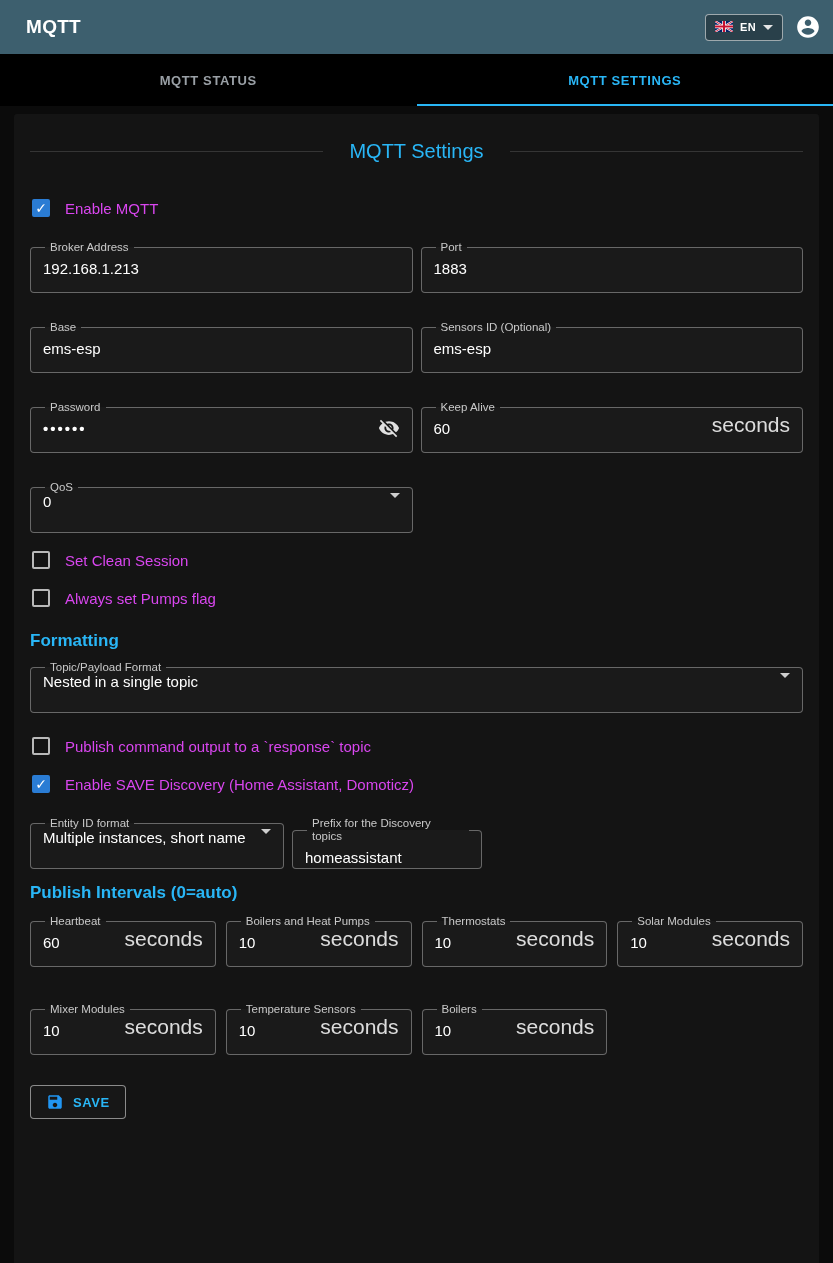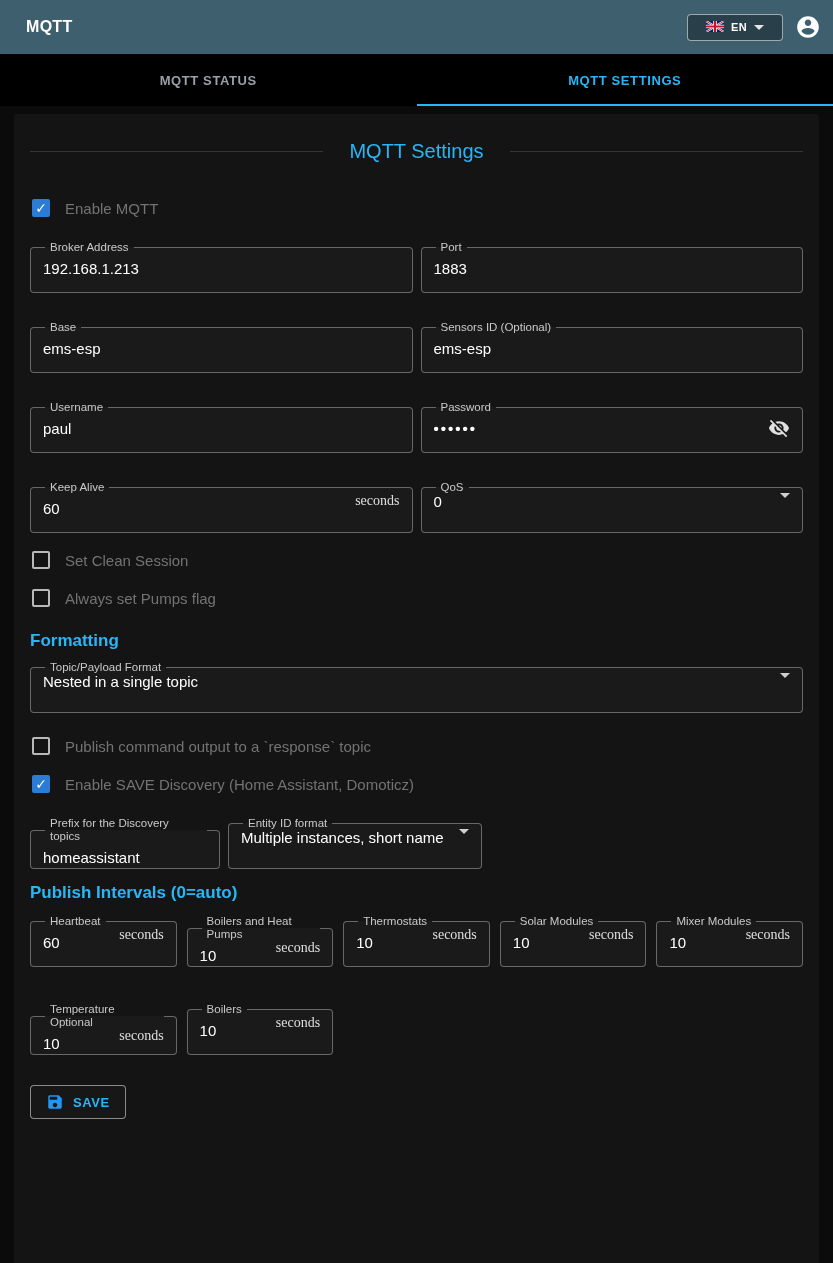--- a/index.html
+++ b/index.html
@@ -10,27 +10,27 @@
     font-family:"Liberation Sans","DejaVu Sans",sans-serif;
     color:#fff;
   }
 
   
   .appbar {
     height:54px; background:#3d5f6e;
     display:flex; align-items:center; justify-content:space-between;
     padding:0 12px 0 26px;
   }
-  .appbar-title { font-size:16px; font-weight:bold; letter-spacing:.3px; }
+  .appbar-title { font-size:19px; font-weight:bold; letter-spacing:.3px; }
   .appbar-right { display:flex; align-items:center; gap:12px; }
   .lang-btn {
     display:flex; align-items:center; gap:7px;
     background:rgba(0,0,0,0.32);
     border:1px solid rgba(255,255,255,0.55);
-    border-radius:4px; padding:5px 18px; cursor:pointer;
+    border-radius:4px; padding:5px 9px; cursor:pointer;
     color:#fff; font-family:inherit;
   }
   .lang-label { font-size:11px; font-weight:bold; letter-spacing:.4px; }
   .caret {
     width:0; height:0;
     border-left:5px solid transparent; border-right:5px solid transparent;
     border-top:5px solid #e6e6e6; display:inline-block;
   }
   .account { display:flex; align-items:center; cursor:pointer; }
   .account svg { fill:#fff; }
@@ -66,42 +66,42 @@
     width:18px; height:18px; border-radius:2px; flex:0 0 18px;
     border:2px solid #b9b9b9; background:transparent;
     display:flex; align-items:center; justify-content:center;
   }
   .checkbox.checked {
     border-color:#2a7cd4; background:#2a7cd4;
   }
   .checkbox.checked::after {
     content:"✓"; color:#fff; font-size:14px; font-weight:bold; line-height:1;
   }
-  .check-label { font-size:15px; color:#737373; }
+  .check-label { font-size:15px; color:#d946ef; }
 
   
   .grid2 { display:grid; grid-template-columns:1fr 1fr; column-gap:8px; row-gap:28px; margin:14px 0 8px; }
-  .grid3 { display:grid; grid-template-columns:1fr 1fr 1fr 1fr 1fr; column-gap:10px; row-gap:36px; margin:12px 0 8px; }
+  .grid3 { display:grid; grid-template-columns:1fr 1fr 1fr 1fr; column-gap:10px; row-gap:36px; margin:12px 0 8px; }
 
   fieldset.field {
     margin:0; min-width:0; height:52px;
     border:1px solid rgba(255,255,255,0.34);
     border-radius:4px; background:#1a1a1a;
     padding:0 12px;
   }
   fieldset.field legend {
     font-size:11.5px; color:#c9c9c9; padding:0 5px; margin-left:2px; line-height:13px;
   }
   .field-row { display:flex; height:30px; margin-top:-1px; }
   .field-row input {
     flex:1; min-width:0; background:transparent; border:none; outline:none;
     color:#fff; font-size:15px; font-family:inherit; padding:0;
   }
   .field-row input.pw { font-weight:bold; letter-spacing:2px; }
-  .suffix { font-size:14px; color:rgba(255,255,255,0.85); margin-left:8px; white-space:nowrap;font-family:Liberation Serif, serif; }
+  .suffix { font-size:21px; color:rgba(255,255,255,0.85); margin-left:8px; white-space:nowrap; }
   .select-value { flex:1; font-size:15px; color:#fff; white-space:nowrap; overflow:hidden; }
   .select-caret {
     width:0; height:0; margin-left:8px;
     border-left:5px solid transparent; border-right:5px solid transparent;
     border-top:5px solid #cfcfcf;
   }
   .eye-btn { display:flex; align-items:center; margin-left:8px; cursor:pointer; background:none; border:none; padding:0; }
   .eye-btn svg { fill:#e0e0e0; }
 
   .discovery-row { display:flex; gap:8px; margin:14px 0 4px; }
@@ -187,26 +187,20 @@
       </div>
     </fieldset>
 
     <fieldset class="field">
       <legend>Sensors ID (Optional)</legend>
       <div class="field-row">
         <input value="ems-esp" style="">
       </div>
     </fieldset>
 
-    <fieldset class="field">
-      <legend>Username</legend>
-      <div class="field-row">
-        <input value="paul" style="">
-      </div>
-    </fieldset>
 
     <fieldset class="field">
       <legend>Password</legend>
       <div class="field-row">
         <input class="pw" value="••••••" style="">
         <button class="eye-btn">
           <svg viewBox="0 0 24 24" width="22" height="22">
             <path d="M12 7c2.76 0 5 2.24 5 5 0 .65-.13 1.26-.36 1.83l2.92 2.92c1.51-1.26 2.7-2.89 3.43-4.75-1.73-4.39-6-7.5-11-7.5-1.4 0-2.74.25-3.98.7l2.16 2.16C10.74 7.13 11.35 7 12 7zM2 4.27l2.28 2.28.46.46C3.08 8.3 1.78 10.02 1 12c1.73 4.39 6 7.5 11 7.5 1.55 0 3.03-.3 4.38-.84l.42.42L19.73 22 21 20.73 3.27 3 2 4.27zM7.53 9.8l1.55 1.55c-.05.21-.08.43-.08.65 0 1.66 1.34 3 3 3 .22 0 .44-.03.65-.08l1.55 1.55c-.67.33-1.41.53-2.2.53-2.76 0-5-2.24-5-5 0-.79.2-1.53.53-2.2zm4.31-.78l3.15 3.15.02-.16c0-1.66-1.34-3-3-3l-.17.01z"></path>
           </svg>
         </button>
@@ -255,34 +249,34 @@
     <span class="checkbox"></span>
     <span class="check-label">Publish command output to a `response` topic</span>
   </div>
 
   <div class="check-row">
     <span class="checkbox checked"></span>
     <span class="check-label">Enable SAVE Discovery (Home Assistant, Domoticz)</span>
   </div>
 
   <div class="discovery-row">
+    <fieldset class="field w-entity">
+      <legend>Entity ID format</legend>
+      <div class="field-row">
+        <span class="select-value">Multiple instances, short name</span>
+        <span class="select-caret"></span>
+      </div>
+    </fieldset>
+
     <fieldset class="field w-prefix">
       <legend>Prefix for the Discovery topics</legend>
       <div class="field-row">
         <input value="homeassistant" style="">
       </div>
     </fieldset>
-
-    <fieldset class="field w-entity">
-      <legend>Entity ID format</legend>
-      <div class="field-row">
-        <span class="select-value">Multiple instances, short name</span>
-        <span class="select-caret"></span>
-      </div>
-    </fieldset>
   </div>
 
   <h2 class="sub-head">Publish Intervals (0=auto)</h2>
 
   <div class="grid3">
 
     <fieldset class="field">
       <legend>Heartbeat</legend>
       <div class="field-row">
         <input value="60" style="">
@@ -316,21 +310,21 @@
 
     <fieldset class="field">
       <legend>Mixer Modules</legend>
       <div class="field-row">
         <input value="10" style="">
         <span class="suffix">seconds</span>
       </div>
     </fieldset>
 
     <fieldset class="field">
-      <legend>Temperature Optional</legend>
+      <legend>Temperature Sensors</legend>
       <div class="field-row">
         <input value="10" style="">
         <span class="suffix">seconds</span>
       </div>
     </fieldset>
 
     <fieldset class="field">
       <legend>Boilers</legend>
       <div class="field-row">
         <input value="10" style="">

